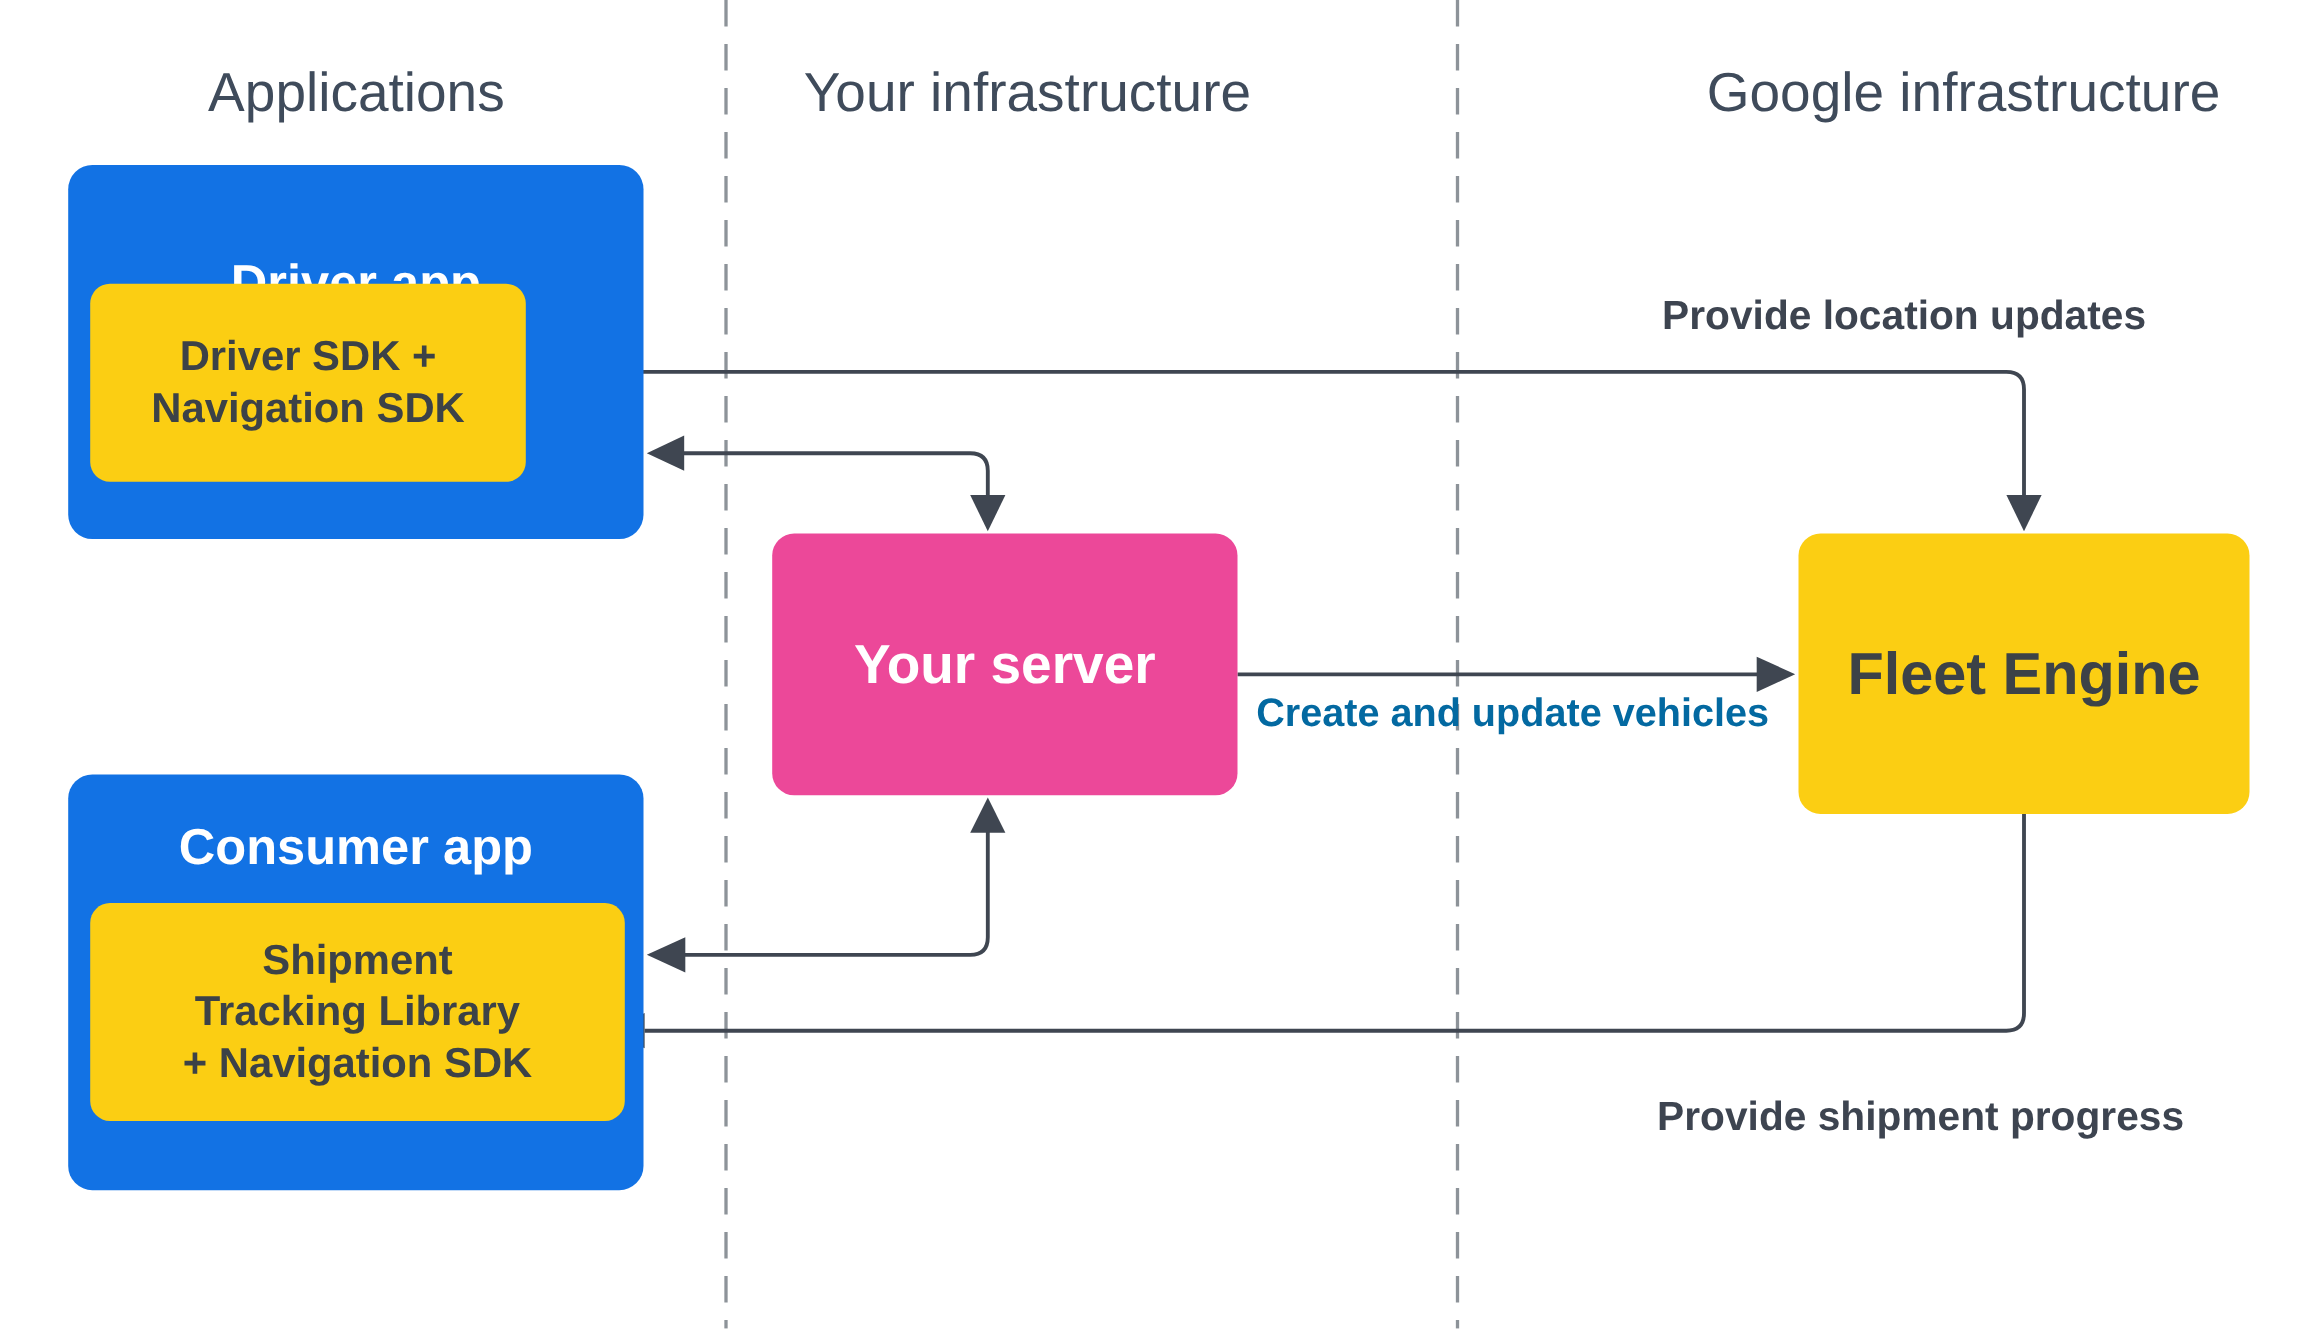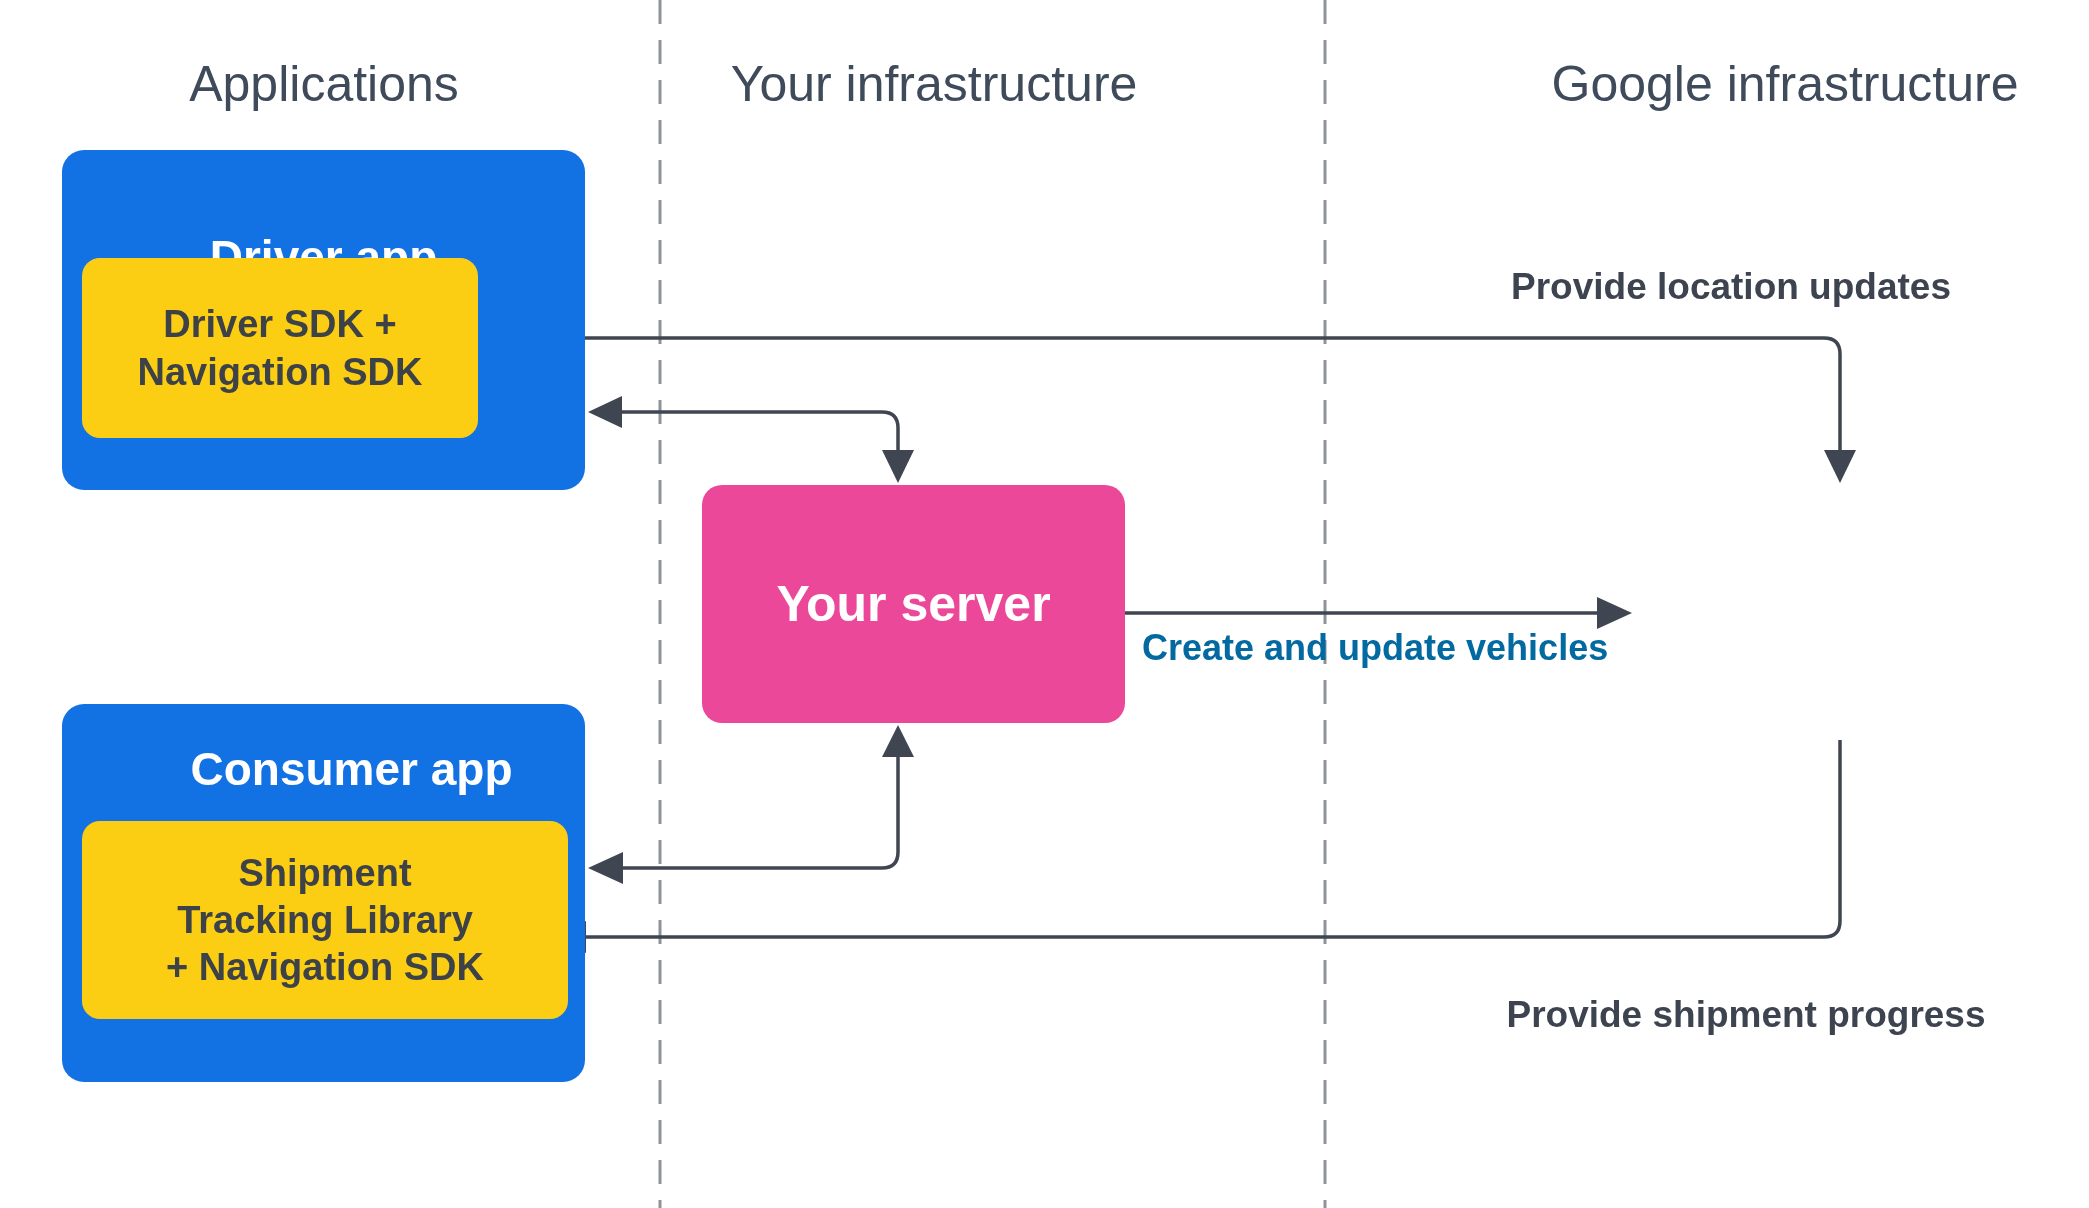--- a/index.html
+++ b/index.html
@@ -144,32 +144,35 @@
 
   <div class="app-box" style="left:62px; top:150px; width:523px; height:340px;">
     <div class="app-title" style="top:80px;">Driver app</div>
     <div class="sdk-box" style="left:20px; top:108px; width:396px; height:180px;">
       <div class="sdk-line">Driver SDK +</div>
       <div class="sdk-line">Navigation SDK</div>
     </div>
   </div>
 
   <div class="app-box" style="left:62px; top:704px; width:523px; height:378px;">
-    <div class="app-title" style="top:38px;padding-left:28px;">Consumer app</div>
+    <div class="app-title" style="top:38px;">Consumer app</div>
     <div class="sdk-box" style="left:20px; top:117px; width:486px; height:198px;">
       <div class="sdk-line" style="line-height:47px;">Shipment</div>
       <div class="sdk-line" style="line-height:47px;">Tracking Library</div>
       <div class="sdk-line" style="line-height:47px;">+ Navigation SDK</div>
     </div>
   </div>
 
   <div class="server-box">
     <div class="server-title">Your server</div>
   </div>
 
+  <div class="fleet-box">
+    <div class="fleet-title">Fleet Engine</div>
+  </div>
 
   <div class="edge-label" style="left:1731px; top:287px;">Provide location updates</div>
 
   <div class="edge-label-left" style="left:1142px; top:625px;">
     <div>Create and update vehicles</div>
   </div>
 
   <div class="edge-label" style="left:1746px; top:1015px;">Provide shipment progress</div>
 
 </div>

